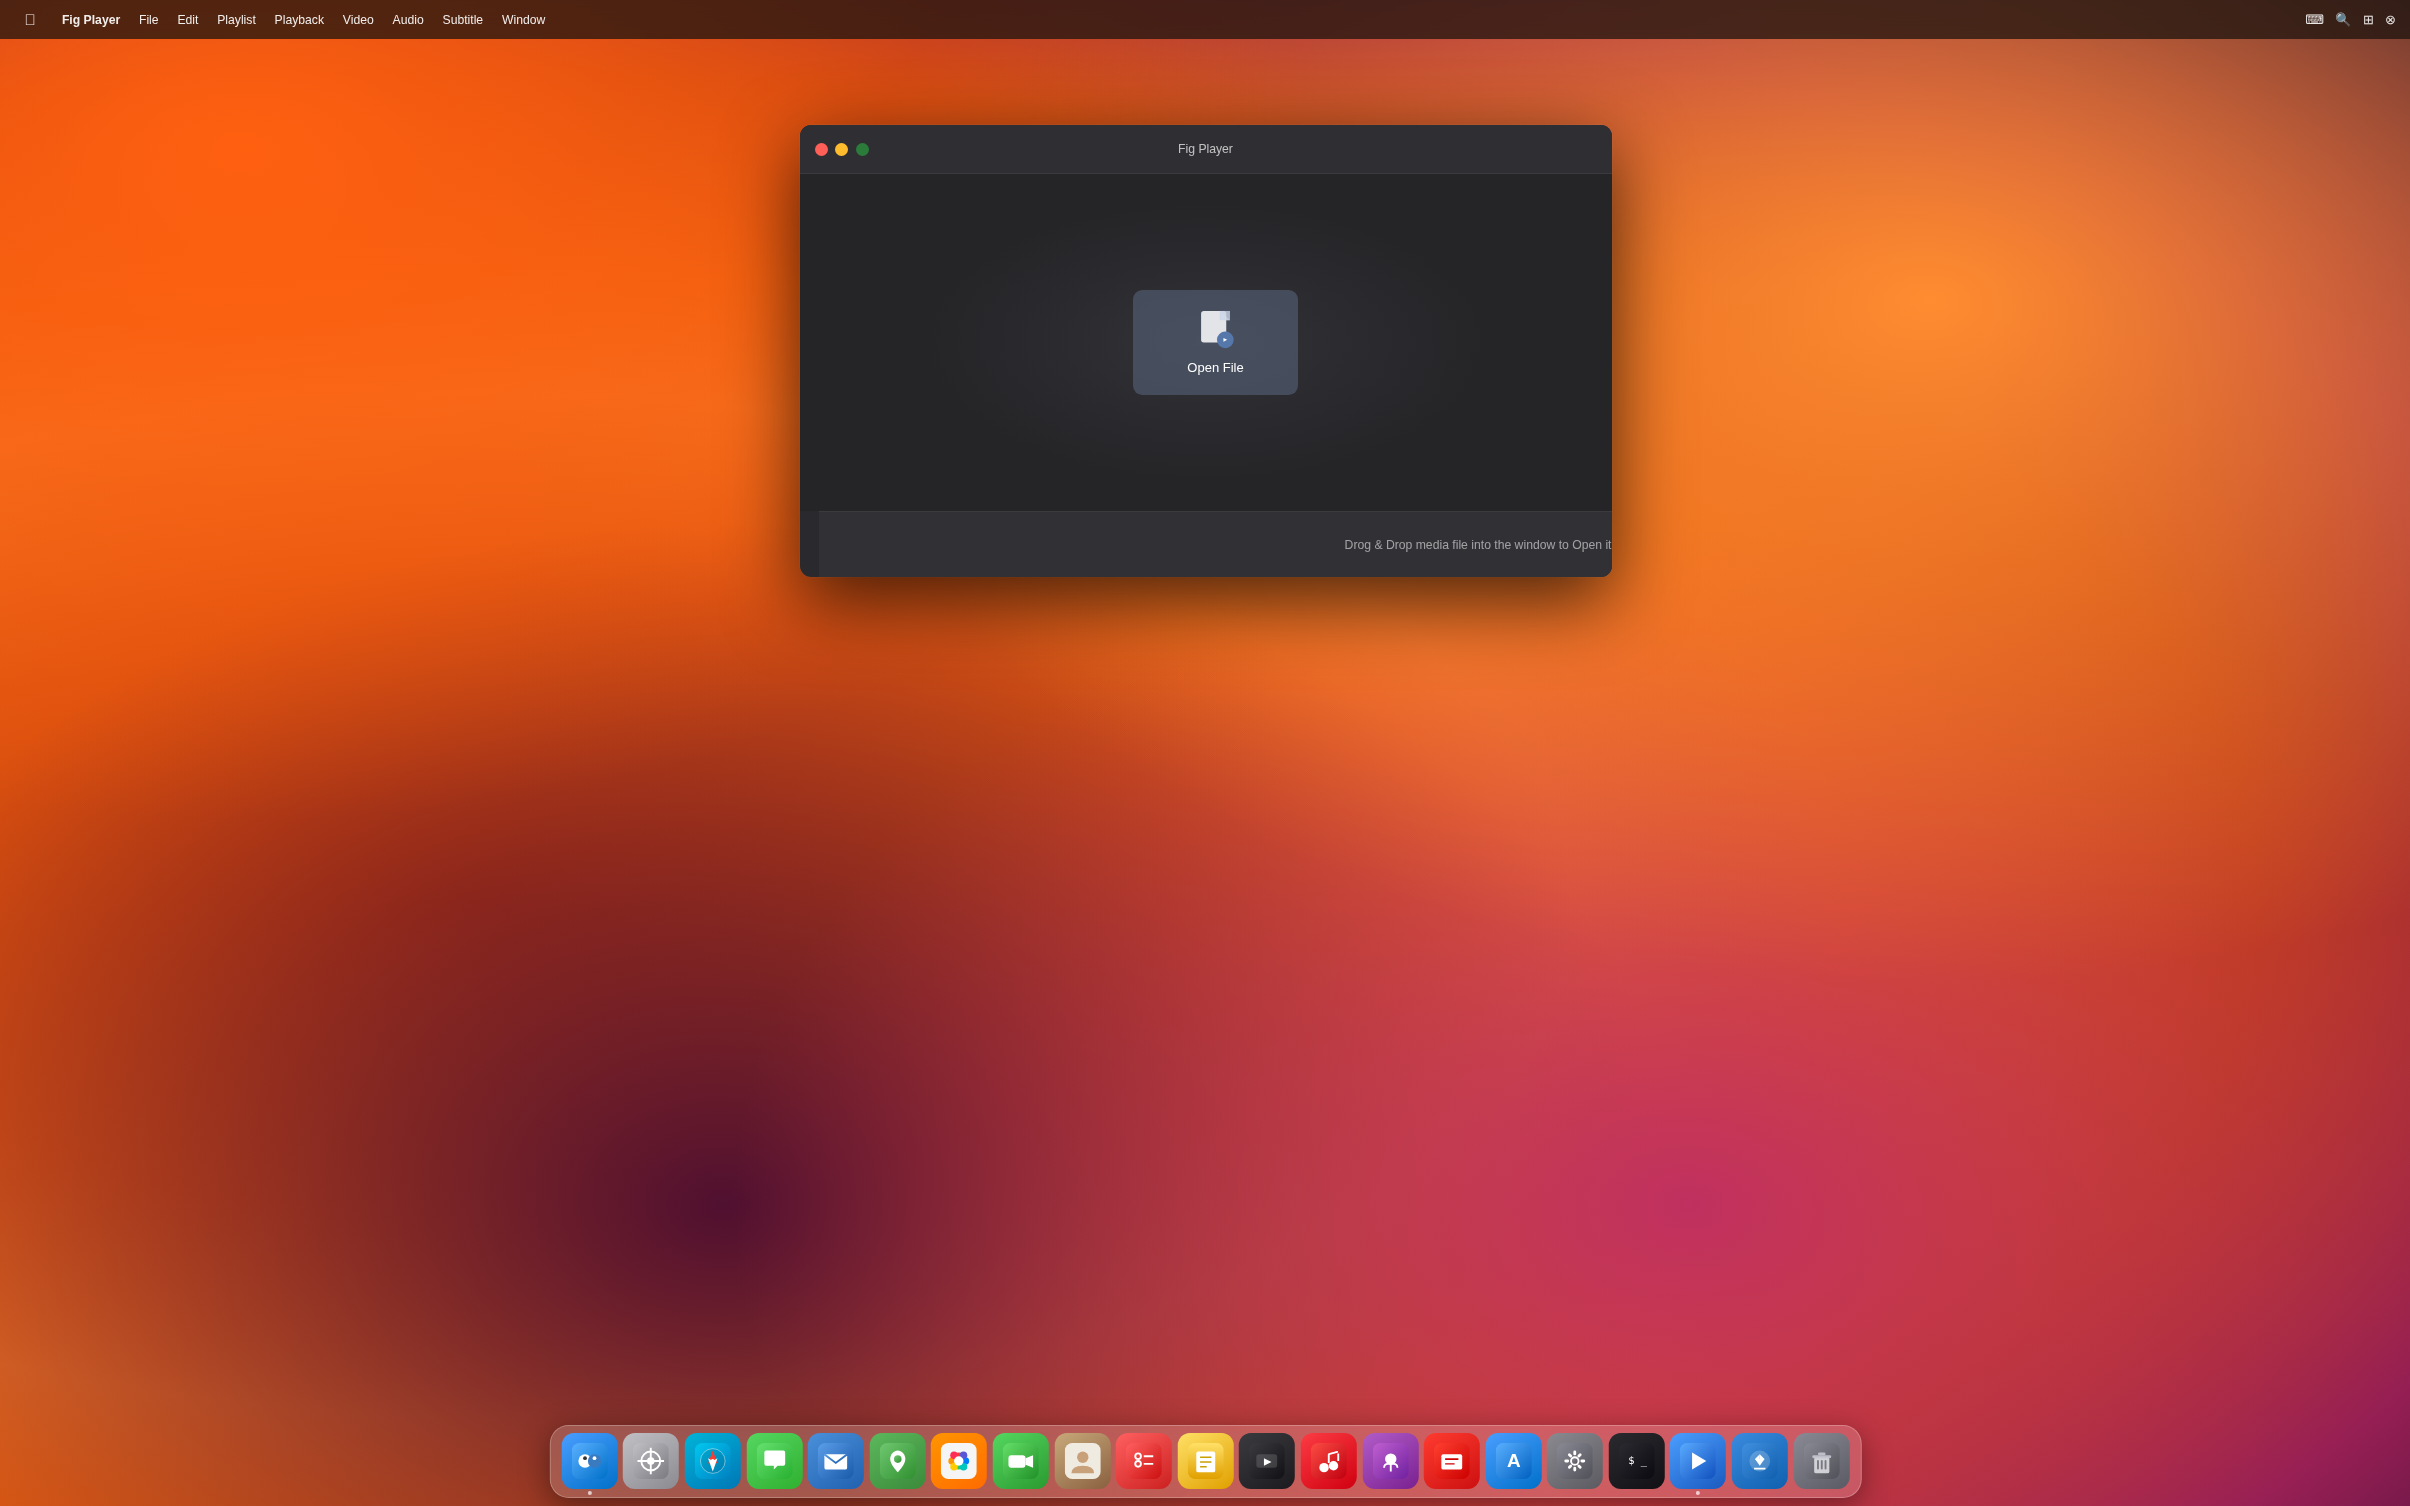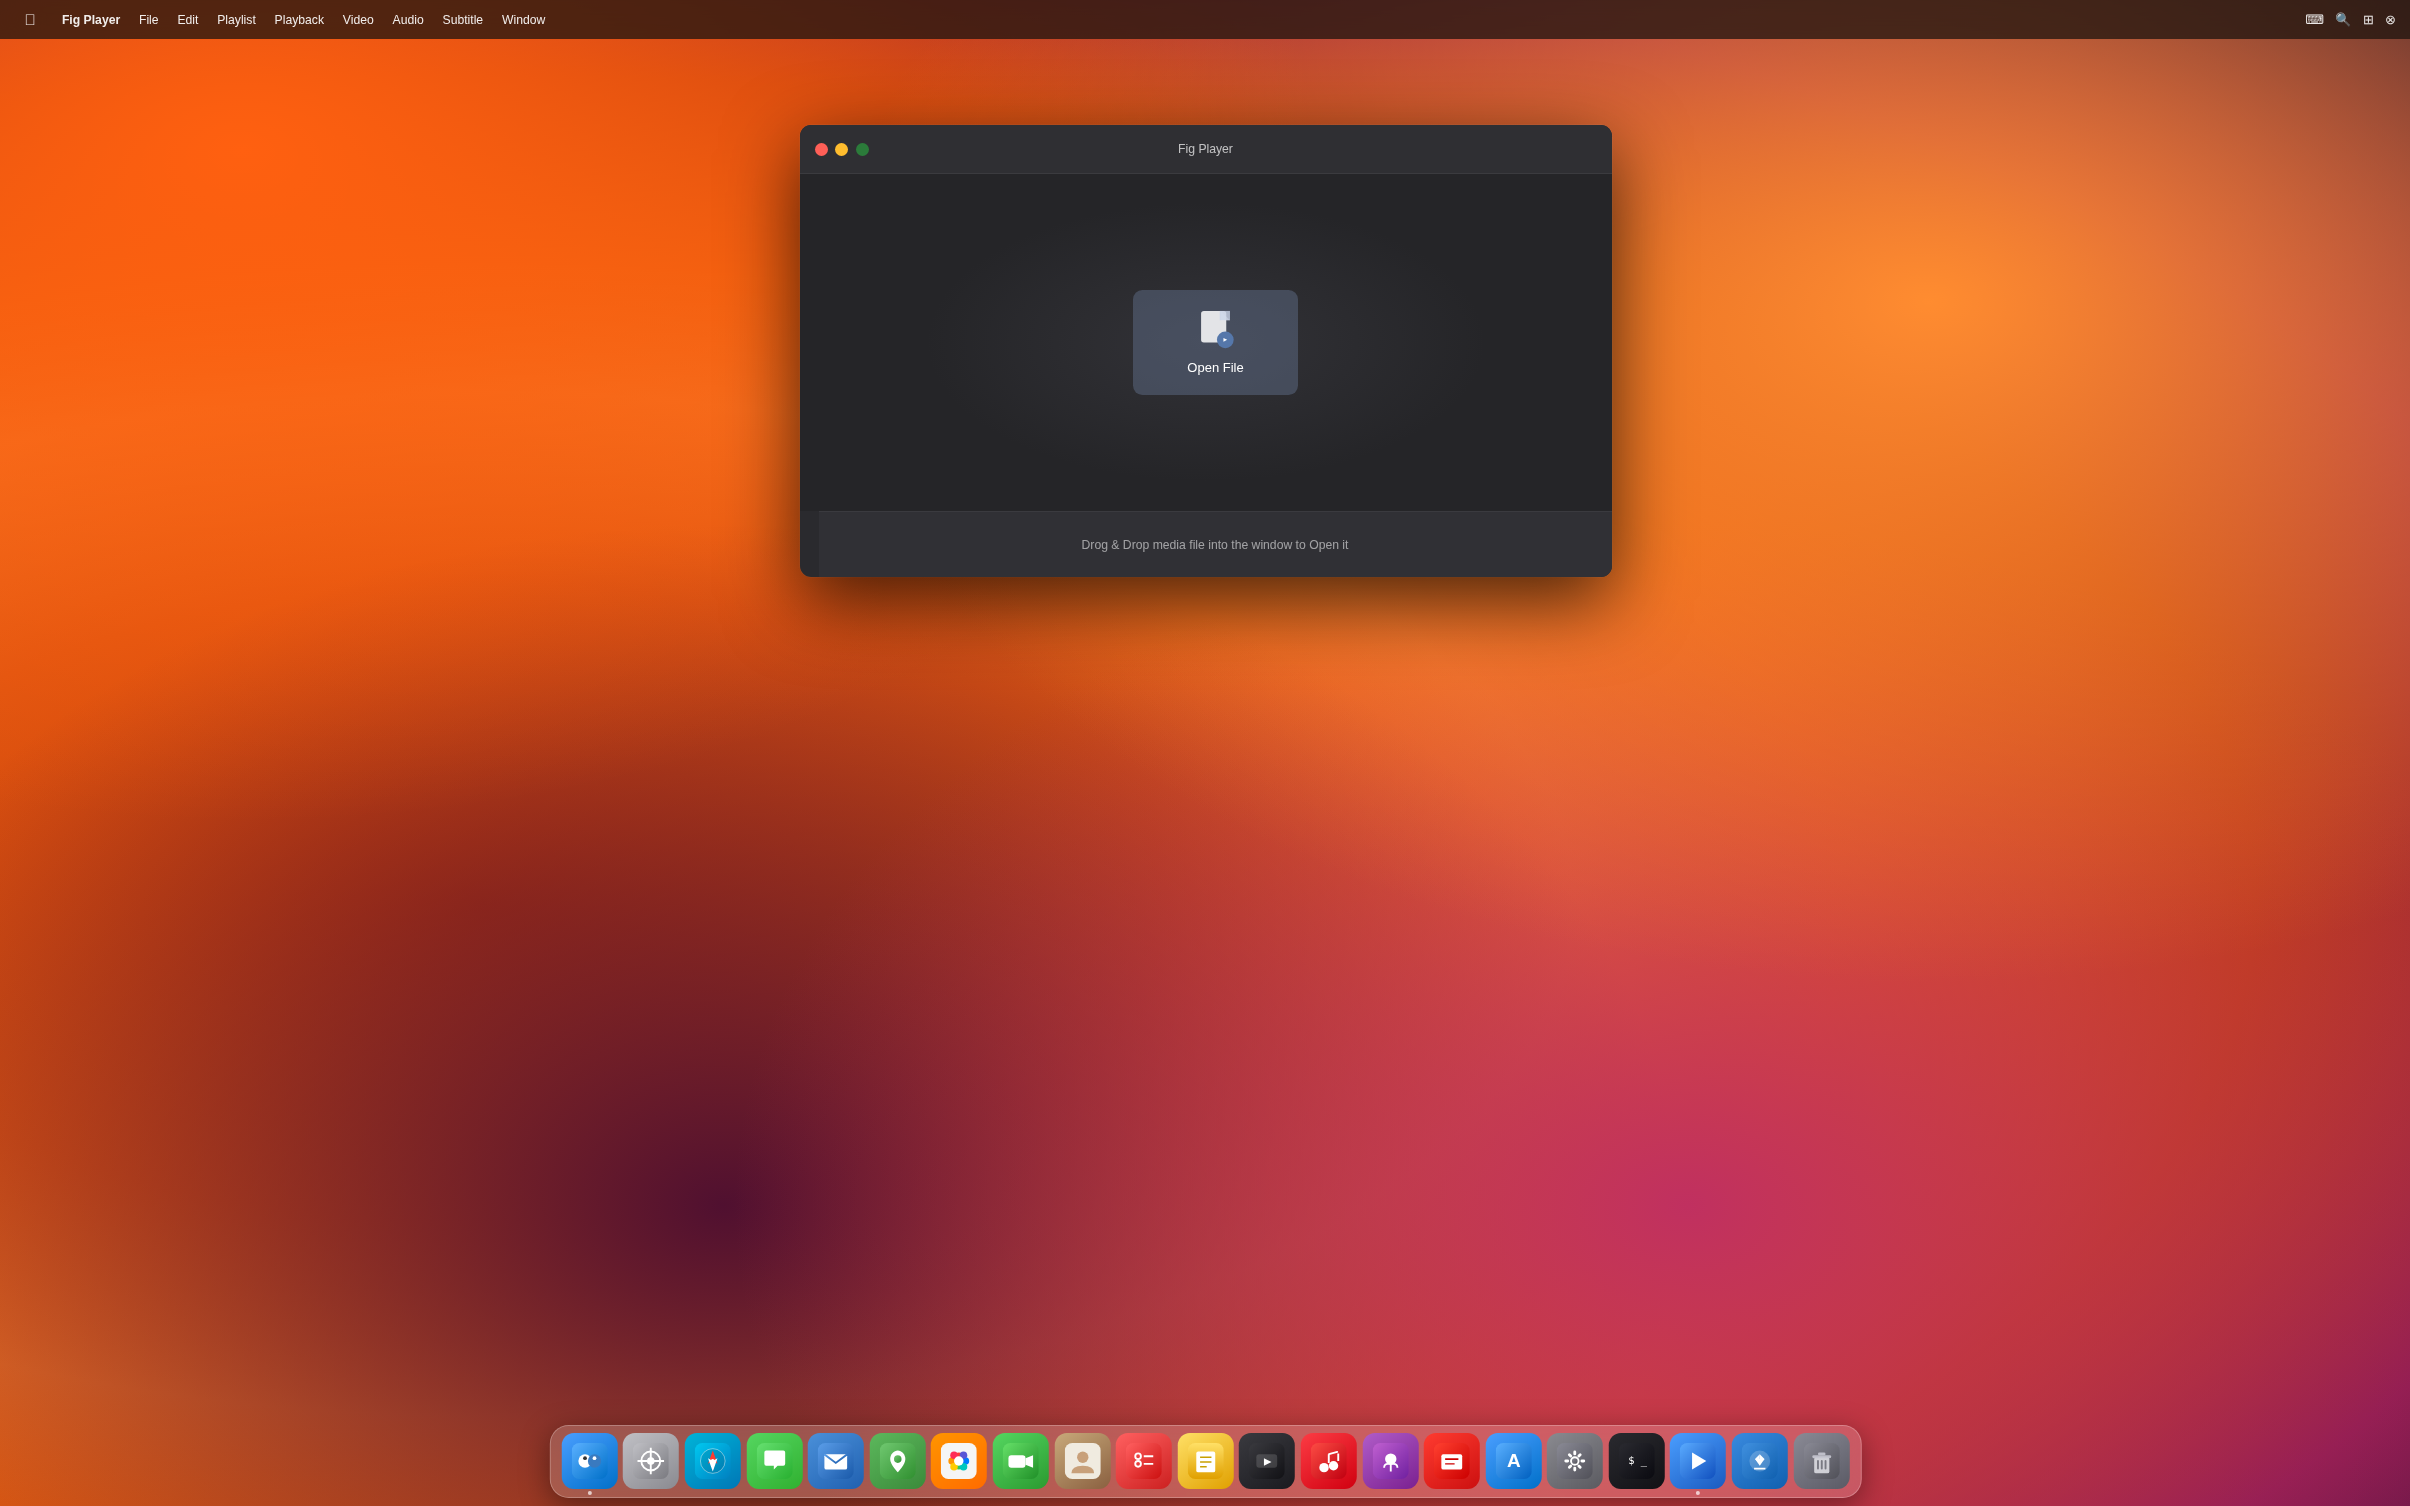--- a/index.html
+++ b/index.html
@@ -193,21 +193,21 @@
       width: 38px;
       height: 41px;
     }
 
     
     .window-footer {
       height: 66px;
       background: #303035;
       display: flex;
       align-items: center;
-      justify-content: center;
+      justify-content: flex-end;
       border-top: 0.9px solid rgba(255,255,255,0.05);
       flex-shrink: 0;
       margin-left: 19px;
     }
 
     .footer-text {
       color: rgba(255,255,255,0.55);
       font-size: 12.2px;
     }
 

